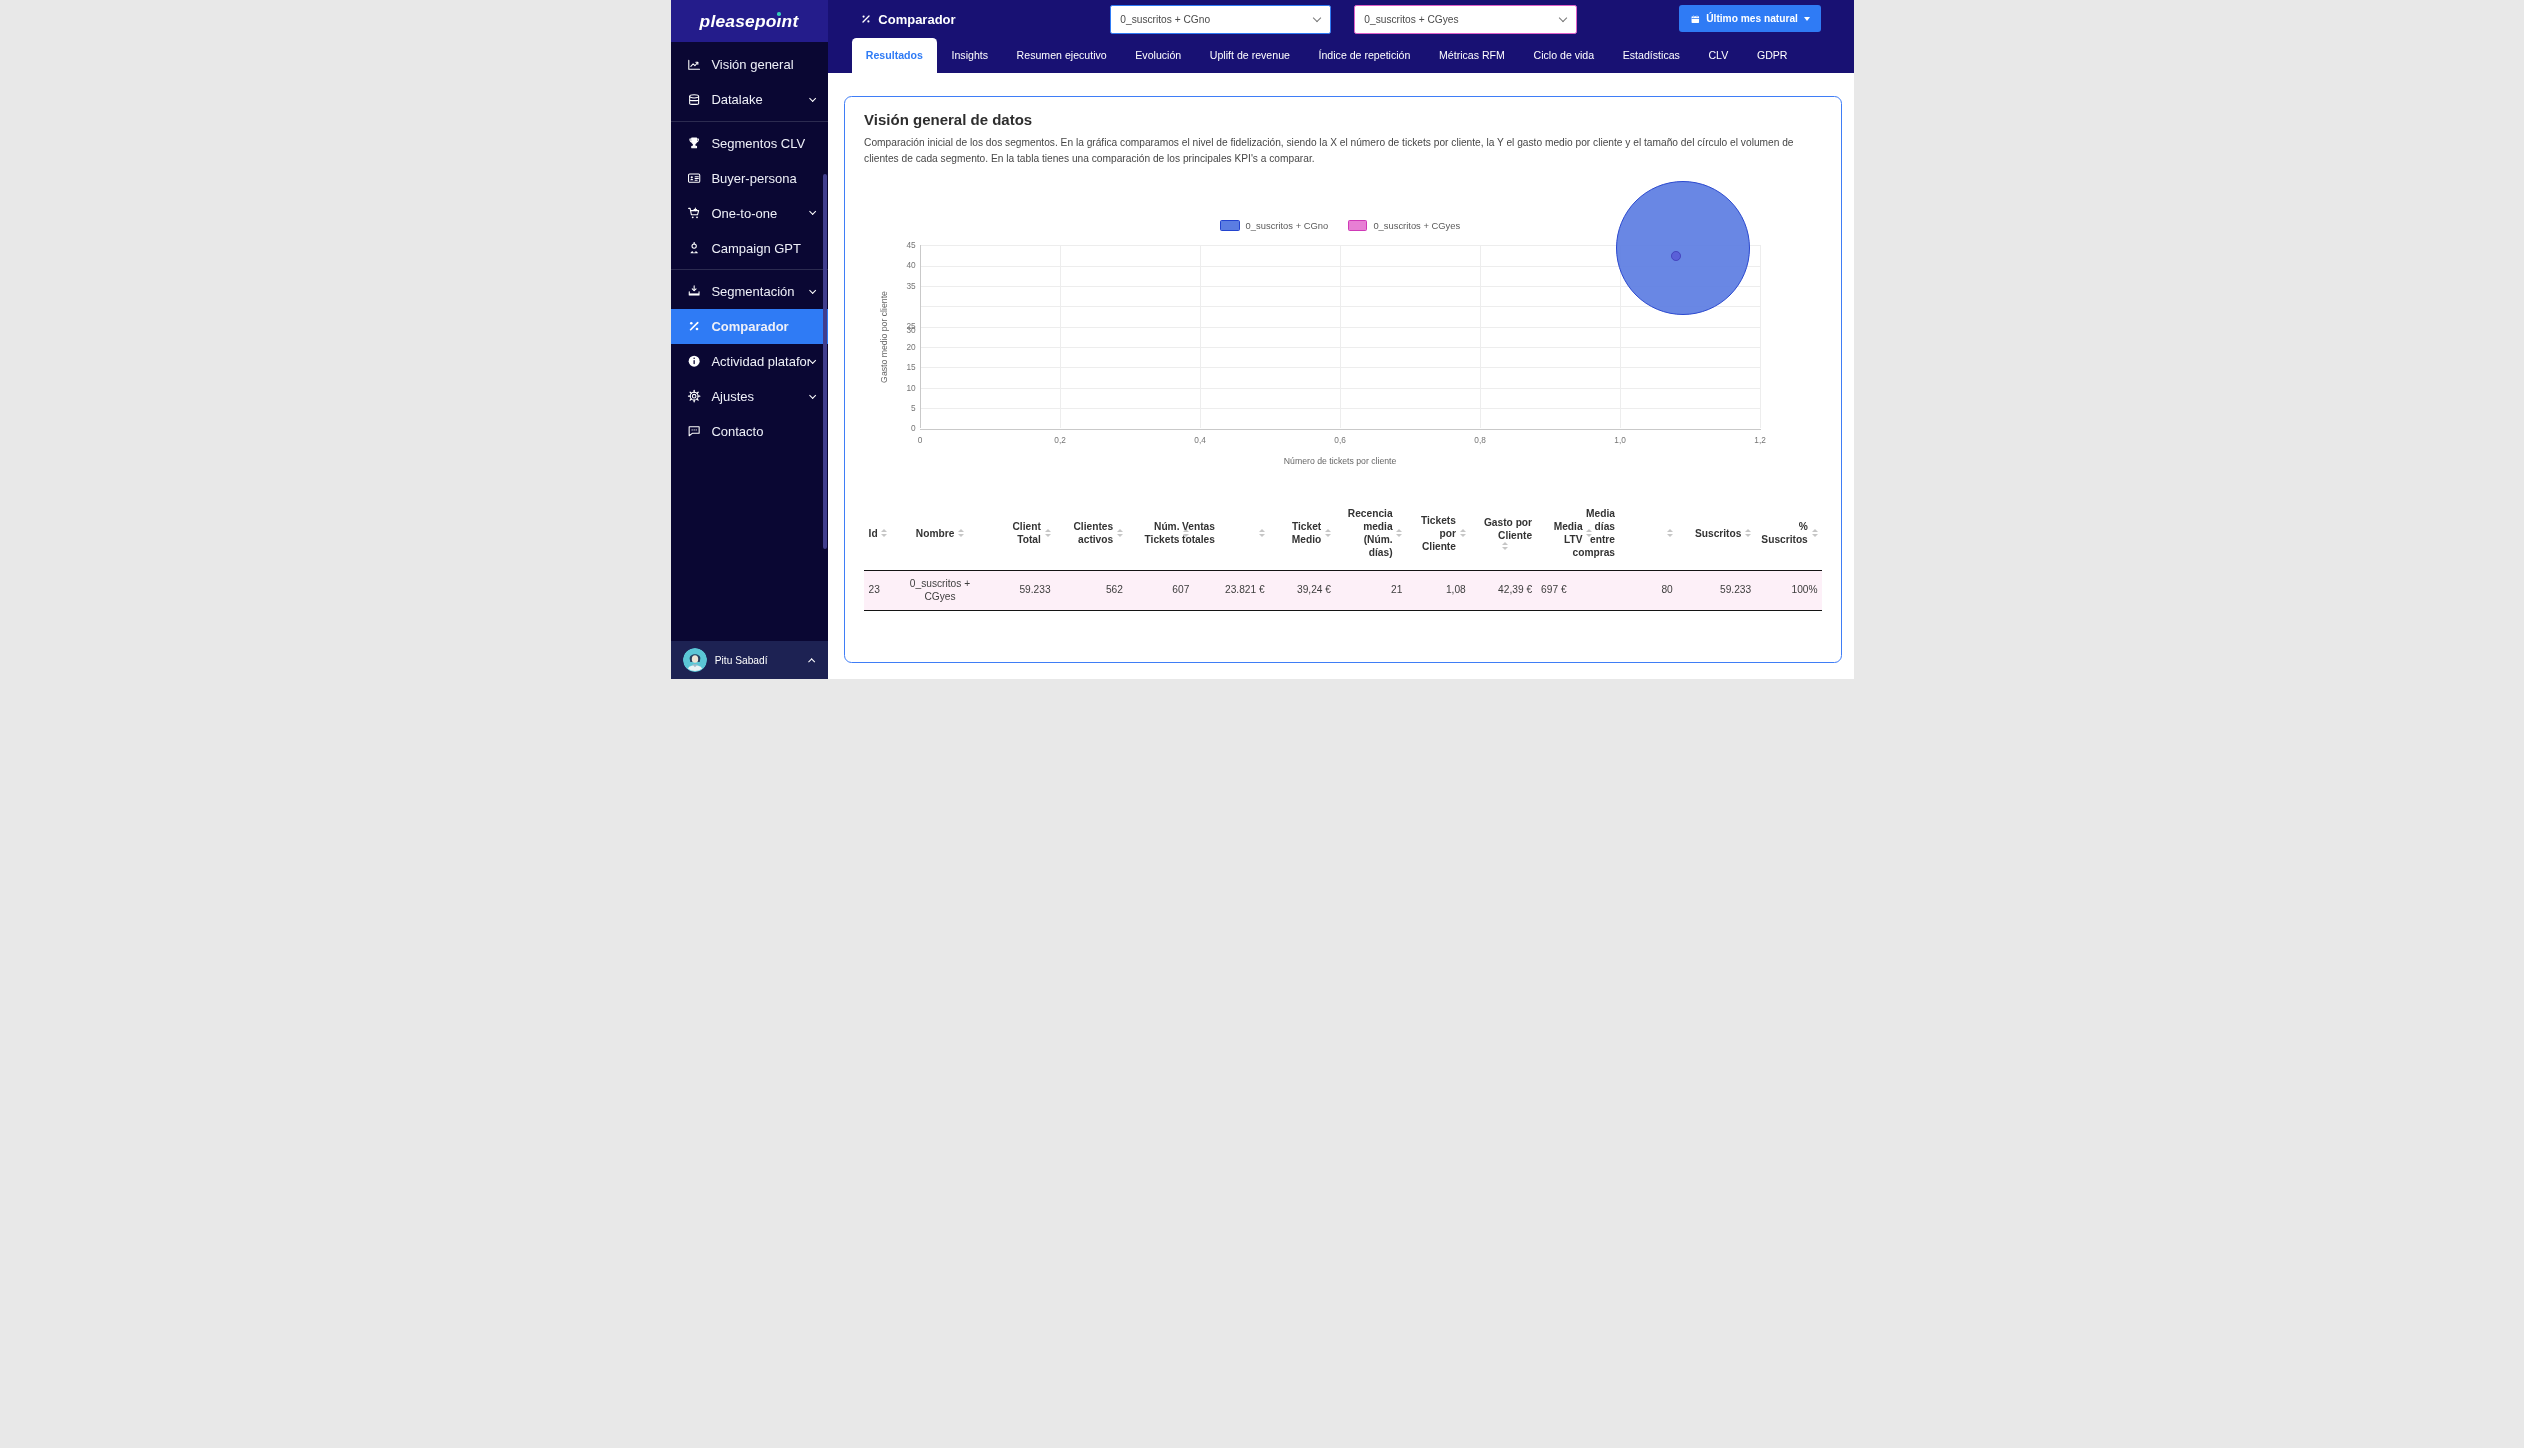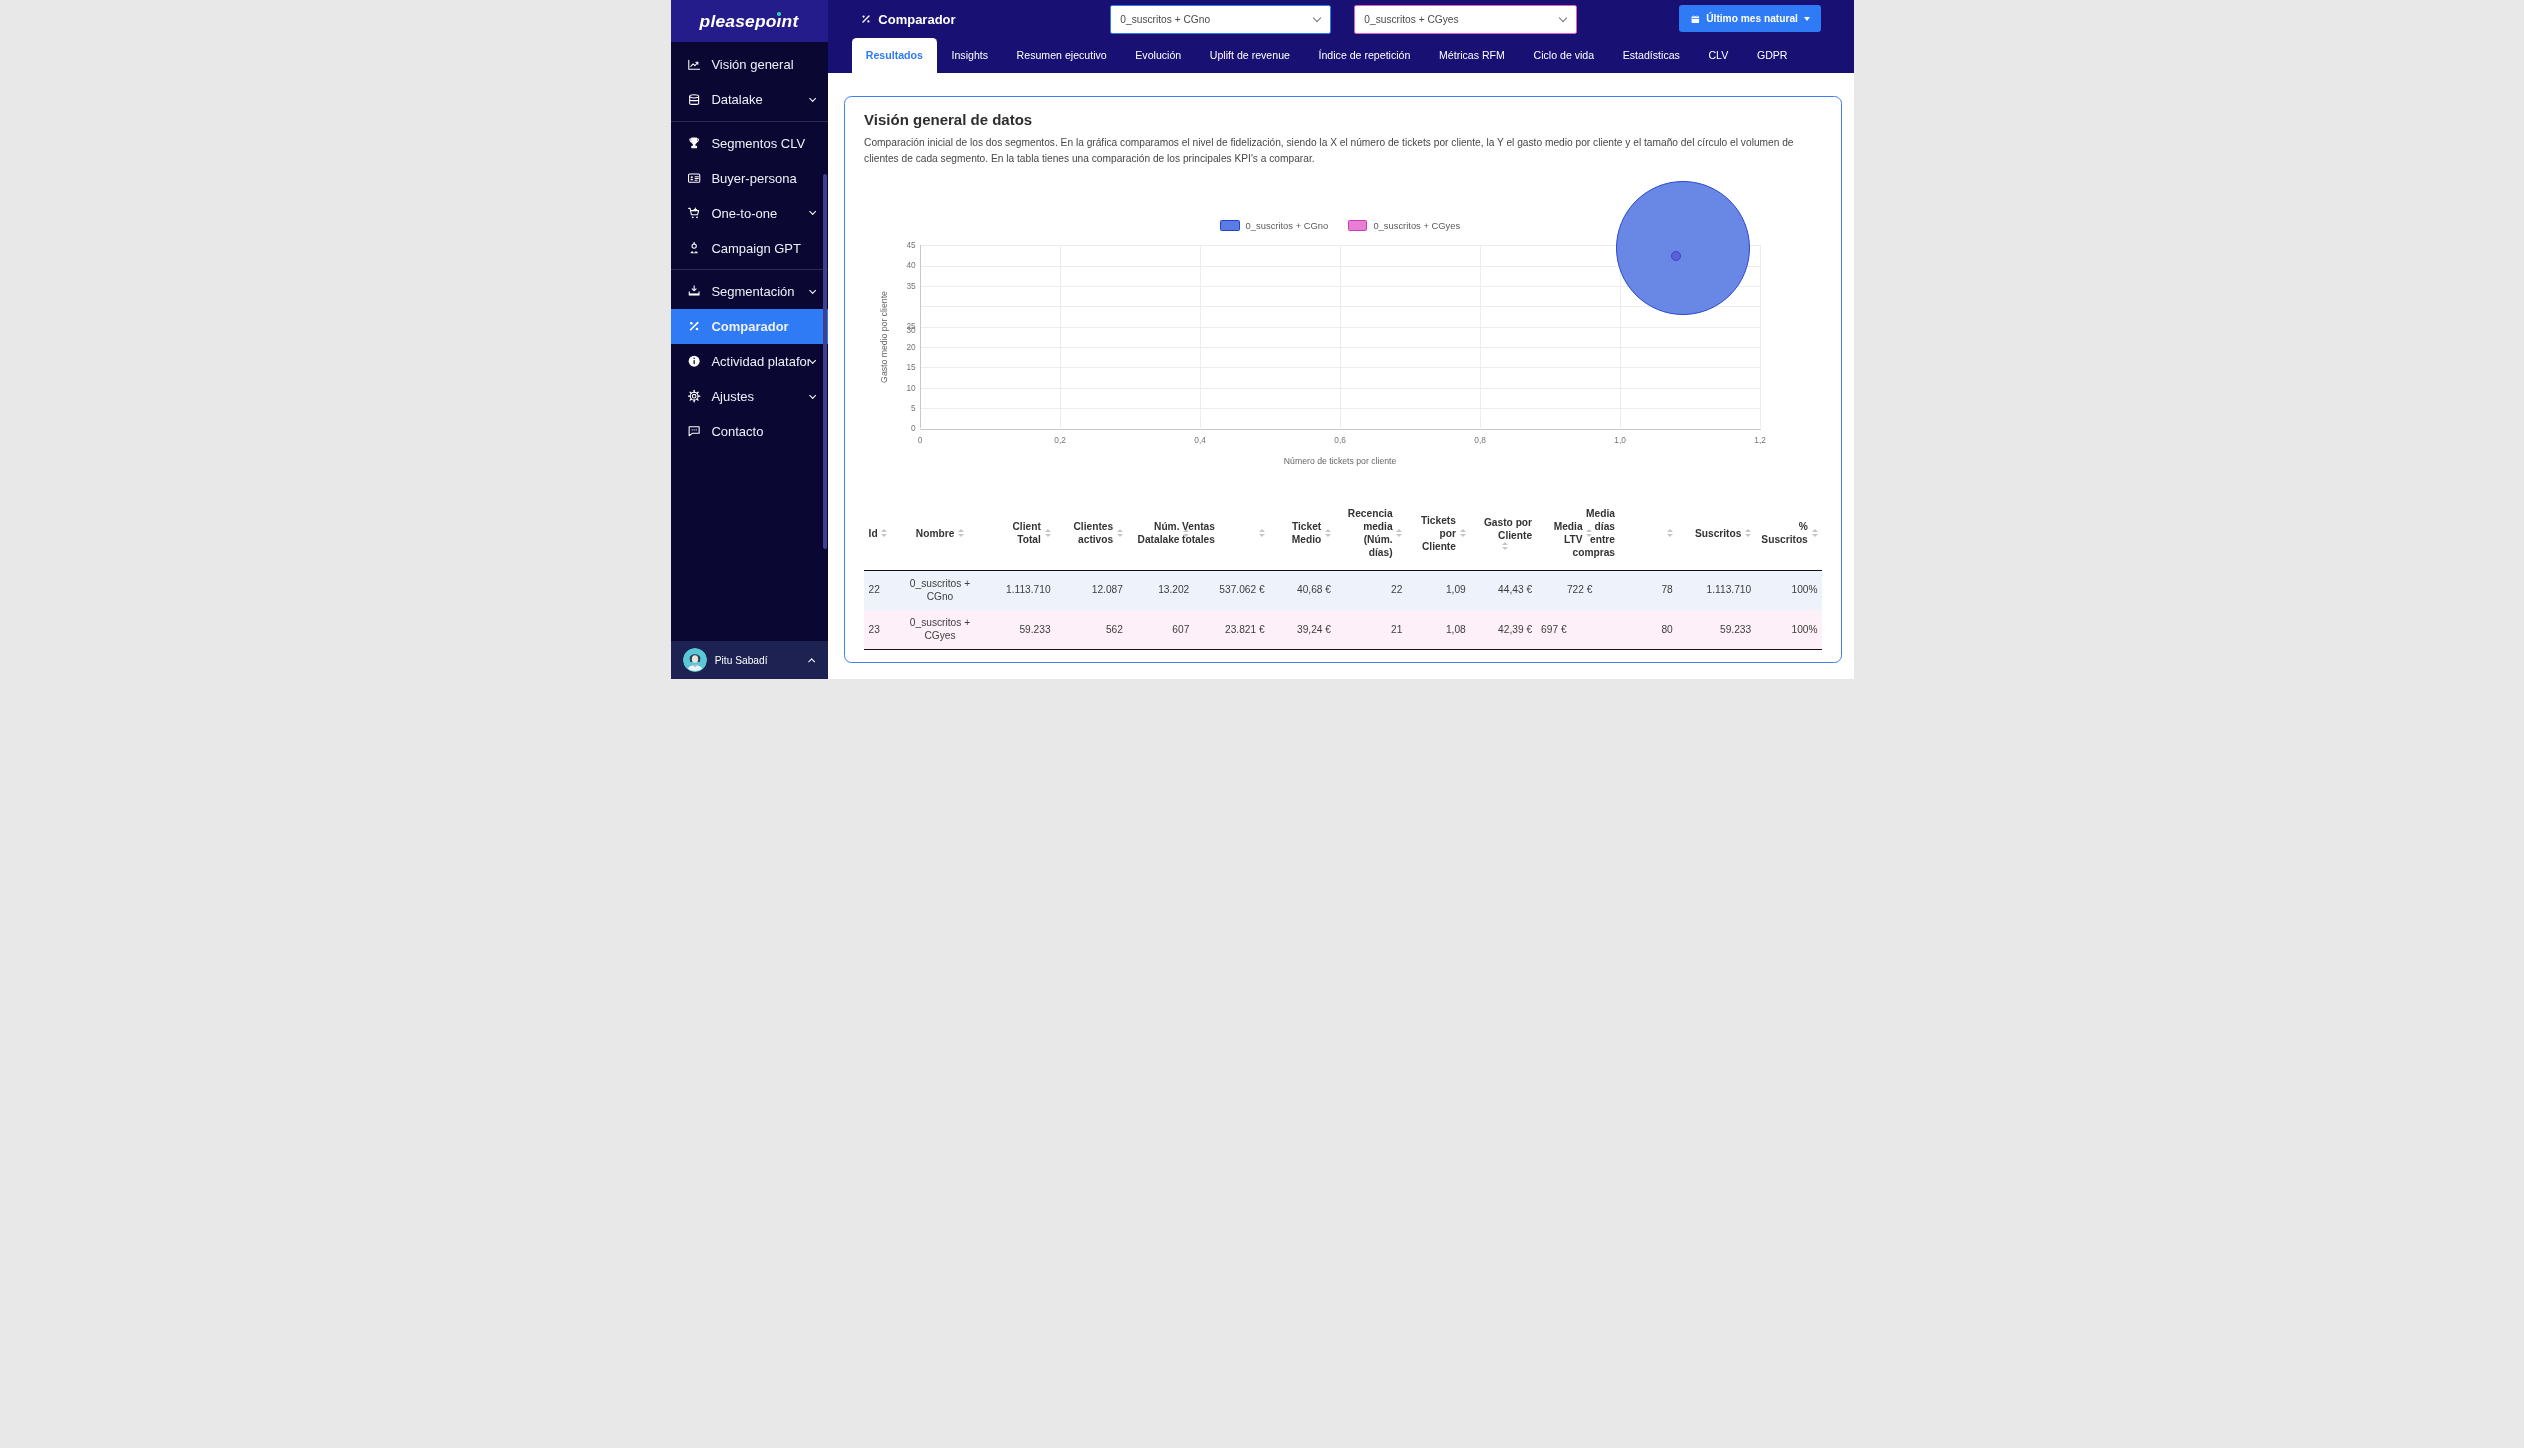--- a/index.html
+++ b/index.html
@@ -384,21 +384,21 @@
                 <div class="th-inner" style="justify-content: flex-end;">
                   <span class="th-label" style="text-align: right;">Clientes activos</span>
                   <span class="sort">
                     <i class="up"></i>
                     <i class="dn"></i>
                   </span>
                 </div>
               </th>
               <th>
                 <div class="th-inner" style="justify-content: flex-end;">
-                  <span class="th-label" style="text-align: right;">Núm. Datalake</span>
+                  <span class="th-label" style="text-align: right;">Núm. Tickets</span>
                   <span class="sort">
                     <i class="up"></i>
                     <i class="dn"></i>
                   </span>
                 </div>
               </th>
               <th>
                 <div class="th-inner" style="justify-content: flex-end; gap: 40px;">
                   <span class="th-label" style="text-align: right;">Ventas totales</span>
                   <span class="sort">
@@ -475,36 +475,20 @@
                   <span class="th-label" style="text-align: right;">% Suscritos</span>
                   <span class="sort">
                     <i class="up"></i>
                     <i class="dn"></i>
                   </span>
                 </div>
               </th>
             </tr>
           </thead>
         <tbody id="tbody">
-            <tr style="background: rgb(238, 242, 251);">
-              <td style="text-align: left;">22</td>
-              <td style="text-align: center;">0_suscritos + CGno</td>
-              <td style="text-align: right;">1.113.710</td>
-              <td style="text-align: right;">12.087</td>
-              <td style="text-align: right;">13.202</td>
-              <td style="text-align: right;">537.062 €</td>
-              <td style="text-align: right;">40,68 €</td>
-              <td style="text-align: right;">22</td>
-              <td style="text-align: right;">1,09</td>
-              <td style="text-align: right;">44,43 €</td>
-              <td style="text-align: right;">722 €</td>
-              <td style="text-align: right;">78</td>
-              <td style="text-align: right;">1.113.710</td>
-              <td style="text-align: right;">100%</td>
-            </tr>
             <tr style="background: rgb(253, 240, 248);">
               <td style="text-align: left;">23</td>
               <td style="text-align: center;">0_suscritos + CGyes</td>
               <td style="text-align: right;">59.233</td>
               <td style="text-align: right;">562</td>
               <td style="text-align: right;">607</td>
               <td style="text-align: right;">23.821 €</td>
               <td style="text-align: right;">39,24 €</td>
               <td style="text-align: right;">21</td>
               <td style="text-align: right;">1,08</td>

